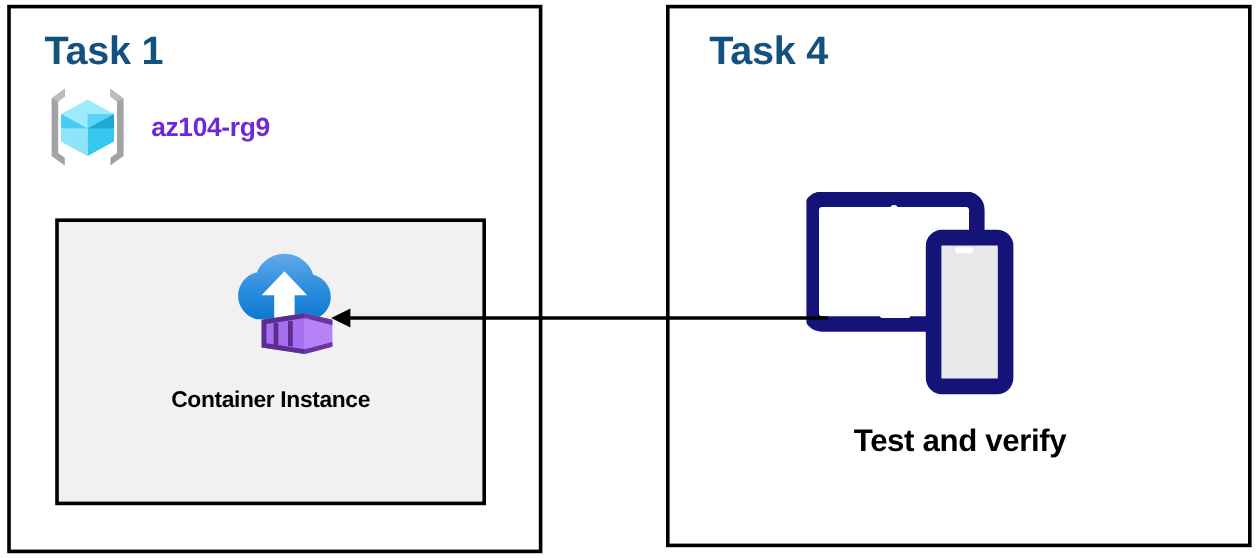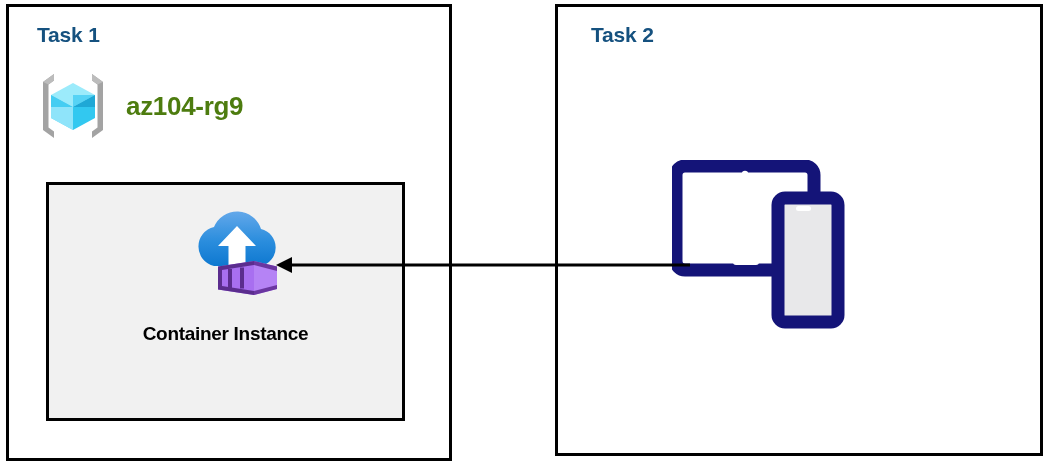--- a/index.html
+++ b/index.html
@@ -37,21 +37,21 @@
   }
   #panel-task2 {
     left: 555px;
     top: 4px;
     width: 488px;
     height: 452px;
   }
 
   .panel-title {
     position: absolute;
-    font-size: 21px;
+    font-size: 33px;
     font-weight: bold;
     color: #15517f;
     letter-spacing: -0.2px;
     white-space: nowrap;
   }
   #task1-title { left: 28px; top: 16px; }
   #task2-title { left: 33px; top: 16px; }
 
   
   #rg-row {
@@ -61,23 +61,23 @@
     display: flex;
     align-items: center;
     gap: 14px;
   }
   #rg-icon {
     width: 78px;
     height: 78px;
     display: block;
   }
   #rg-label {
-    font-size: 26px;
-    font-weight: bold;
-    color: #4d7c0f;
+    font-size: 22px;
+    font-weight: bold;
+    color: #6d28d9;
     white-space: nowrap;
     letter-spacing: -0.3px;
   }
 
   
   #container-card {
     position: absolute;
     left: 37px;
     top: 175px;
     width: 359px;
@@ -197,37 +197,38 @@
 
         <rect x="40" y="66" width="4" height="19" fill="#5b2d8e"></rect>
         <rect x="52" y="64.5" width="4" height="21" fill="#5b2d8e"></rect>
       </svg>
 
       <div id="aci-label">Container Instance</div>
     </div>
   </div>
 
   <div class="panel" id="panel-task2">
-    <div class="panel-title" id="task2-title">Task 2</div>
+    <div class="panel-title" id="task2-title">Task 4</div>
   </div>
 
   <svg id="devices-icon" viewBox="0 0 200 172">
 
     <rect x="4" y="6" width="138" height="104" rx="9" ry="9" fill="none" stroke="#141478" stroke-width="13"></rect>
 
     <circle cx="73" cy="14" r="3.2" fill="#ffffff"></circle>
 
     <rect x="61" y="99" width="26" height="6" rx="3" ry="3" fill="#ffffff"></rect>
 
     <rect x="106" y="38" width="60" height="124" rx="7" ry="7" fill="#e8e8ea" stroke="#141478" stroke-width="13"></rect>
 
     <rect x="124" y="46" width="15" height="5" rx="2.5" ry="2.5" fill="#ffffff"></rect>
 
     <rect x="115" y="57" width="42" height="94" fill="#e8e8ea"></rect>
   </svg>
 
+  <div id="devices-label">Test and verify</div>
 
   <svg id="arrow-connector" viewBox="0 0 420 32">
     <line x1="420" y1="15" x2="18" y2="15" stroke="#000000" stroke-width="3"></line>
     <path d="M6 15 L22 7 L22 23 Z" fill="#000000"></path>
   </svg>
 
 </div>
 
 </body></html>

